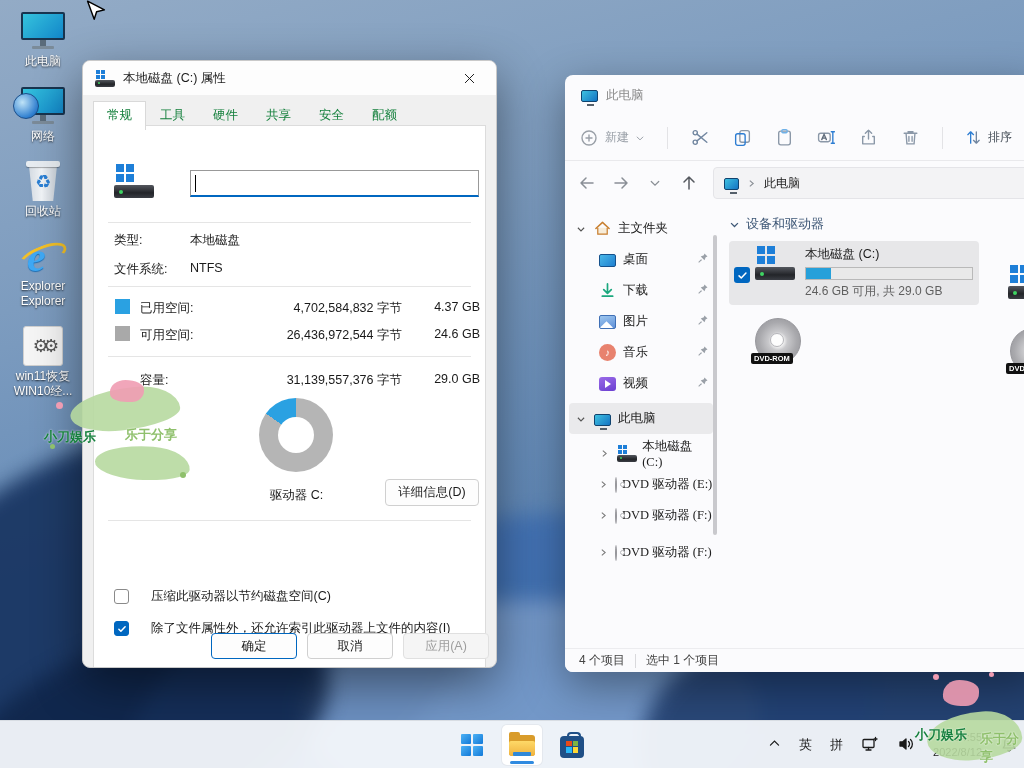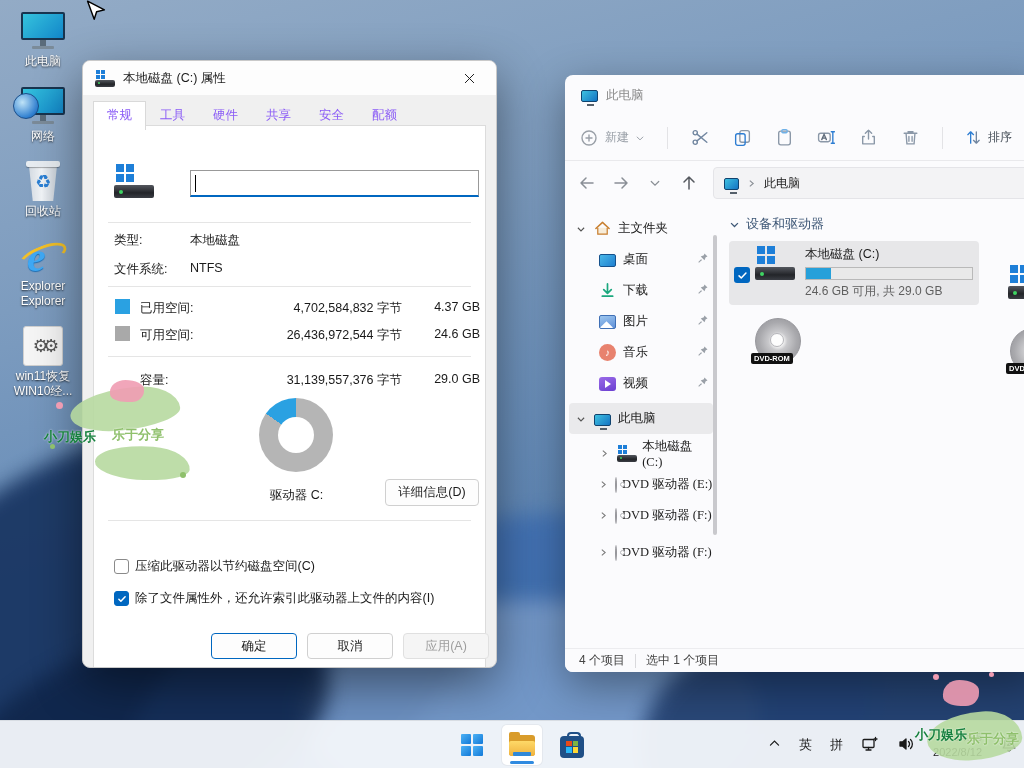--- a/index.html
+++ b/index.html
@@ -34,21 +34,21 @@
   .ie .e { position:absolute; left:7px; top:2px; font-family:"Liberation Serif","DejaVu Serif",serif; font-style:italic; font-weight:bold; font-size:42px; line-height:42px; color:#3fa9f5; text-shadow:0 1px 1px #1c6fb5; }
   .ie .ring { position:absolute; left:-2px; top:12px; width:50px; height:20px; border:3px solid #f2c028; border-left-color:transparent; border-bottom-color:transparent; border-radius:50%; transform:rotate(-22deg); }
   .tool-tile { width:40px; height:40px; background:#f5f5f5; border:1px solid #d0d0d0; border-radius:3px; display:flex; align-items:center; justify-content:center; color:#555; font-size:18px; letter-spacing:-6px; }
 
   
   .wm { position:absolute; z-index:60; pointer-events:none; }
   .wm .blob { position:absolute; background:#b7d9a0; border-radius:60% 40% 55% 45%/55% 60% 40% 45%; opacity:.9; }
   .wm .splat { position:absolute; background:#ef9cb2; border-radius:50% 60% 40% 55%/60% 45% 55% 40%; opacity:.9; }
   .wm .dot { position:absolute; border-radius:50%; }
   .wm .t1 { position:absolute; color:#15803d; font-weight:bold; font-size:13px; text-shadow:0 0 2px #fff; }
-  .wm .t2 { position:absolute; color:#8fc06c; font-weight:bold; font-size:13px; text-shadow:0 0 2px #fff; }
+  .wm .t2 { position:absolute; color:#8fc06c; font-weight:bold; font-size:13px; text-shadow:0 0 2px #fff;margin-left:13px; }
   .wm-left { left:40px; top:380px; width:150px; height:120px; }
   .wm-right { left:915px; top:672px; width:109px; height:96px; }
 
   
   .exp { position:absolute; left:565px; top:75px; width:475px; height:597px; background:#fbfbfd; border-radius:8px; box-shadow:0 14px 44px rgba(0,0,0,.38); z-index:5; overflow:hidden; }
   .exp-title { height:40px; display:flex; align-items:center; padding-left:16px; gap:8px; color:#8a8a8a; font-size:12.5px; }
   .exp-toolbar { height:46px; display:flex; align-items:center; padding:0 14px; gap:22px; border-bottom:1px solid #e9e9ec; }
   .tb-new { display:flex; align-items:center; gap:6px; color:#9aa0a8; }
   .tb-sep { width:1px; height:22px; background:#e3e3e6; }
   .tb-ico { width:20px; height:20px; display:flex; align-items:center; justify-content:center; }
@@ -107,34 +107,34 @@
   .mi-pc::after { content:""; position:absolute; left:5px; top:13px; width:7px; height:2px; background:#55606b; }
 
   
   .edge-frag { position:absolute; z-index:6; }
 
   
   .dlg { position:absolute; left:82px; top:60px; width:415px; height:608px; background:#f0f0f0; border-radius:8px; box-shadow:0 16px 48px rgba(0,0,0,.45); z-index:20; border:1px solid #c9c9c9; overflow:hidden; }
   .dlg-title { height:34px; background:#fdfdfd; display:flex; align-items:center; padding:0 12px; gap:8px; font-size:12.5px; }
   .dlg-close { margin-left:auto; width:30px; height:26px; display:flex; align-items:center; justify-content:center; }
   .tabs { display:flex; padding:6px 10px 0 10px; position:relative; z-index:2; }
-  .tab { padding:5px 13px 6px; font-size:12.5px; color:#8b5cf6; border:1px solid transparent; border-bottom:none; margin-bottom:-1px; }
+  .tab { padding:5px 13px 6px; font-size:12.5px; color:#15803d; border:1px solid transparent; border-bottom:none; margin-bottom:-1px; }
   .tab.active { background:#fff; border-color:#d9d9d9; border-radius:0; position:relative; }
   .page { position:absolute; left:10px; right:10px; top:64px; height:562px; background:#fff; border:1px solid #dcdcdc; }
   .hsep { position:absolute; left:14px; right:14px; height:1px; background:#e5e5e5; }
   .lab { position:absolute; font-size:12.5px; color:#1a1a1a; }
   .val { position:absolute; font-size:12.5px; color:#1a1a1a; }
   .rnum { position:absolute; font-size:12.5px; color:#1a1a1a; text-align:right; }
   .legend-sq { position:absolute; width:15px; height:15px; }
   .vol-input { position:absolute; left:96px; top:44px; width:289px; height:27px; background:#fff; border:1px solid #999; border-bottom:2px solid #0067c0; }
   .vol-input .caret { position:absolute; left:4px; top:4px; width:1px; height:17px; background:#000; }
   .donut { position:absolute; left:165px; top:272px; width:74px; height:74px; border-radius:50%; }
   .donut::after { content:""; position:absolute; left:19px; top:19px; width:36px; height:36px; border-radius:50%; background:#fff; }
   .det-btn { position:absolute; left:291px; top:353px; width:94px; height:27px; background:#fdfdfd; border:1px solid #d0d0d0; border-radius:4px; font-size:12.5px; display:flex; align-items:center; justify-content:center; }
-  .chkrow { position:absolute; display:flex; align-items:center; gap:6px; font-size:12.5px; }
+  .chkrow { position:absolute; display:flex; align-items:center; gap:22px; font-size:12.5px;margin-top:30px; }
   .chk { width:15px; height:15px; border:1px solid #8a8a8a; border-radius:3px; background:#fff; flex:0 0 auto; display:flex; align-items:center; justify-content:center; }
   .chk.on { background:#0067c0; border-color:#0067c0; }
   .dlg-btns { position:absolute; left:0; right:0; bottom:0; height:42px; display:flex; align-items:center; justify-content:flex-end; gap:10px; padding-right:7px; }
   .btn { width:86px; height:26px; background:#fdfdfd; border:1px solid #d0d0d0; border-radius:4px; font-size:12.5px; display:flex; align-items:center; justify-content:center; }
   .btn.default { border-color:#0067c0; }
   .btn.disabled { color:#9d9d9d; background:#f5f5f5; border-color:#e0e0e0; }
 
   
   .taskbar { position:absolute; left:0; right:0; bottom:0; height:48px; background:rgba(242,246,250,.96); border-top:1px solid #d8dde3; z-index:40; }
   .tb-center { position:absolute; left:452px; top:0; height:48px; display:flex; align-items:center; gap:10px; }

